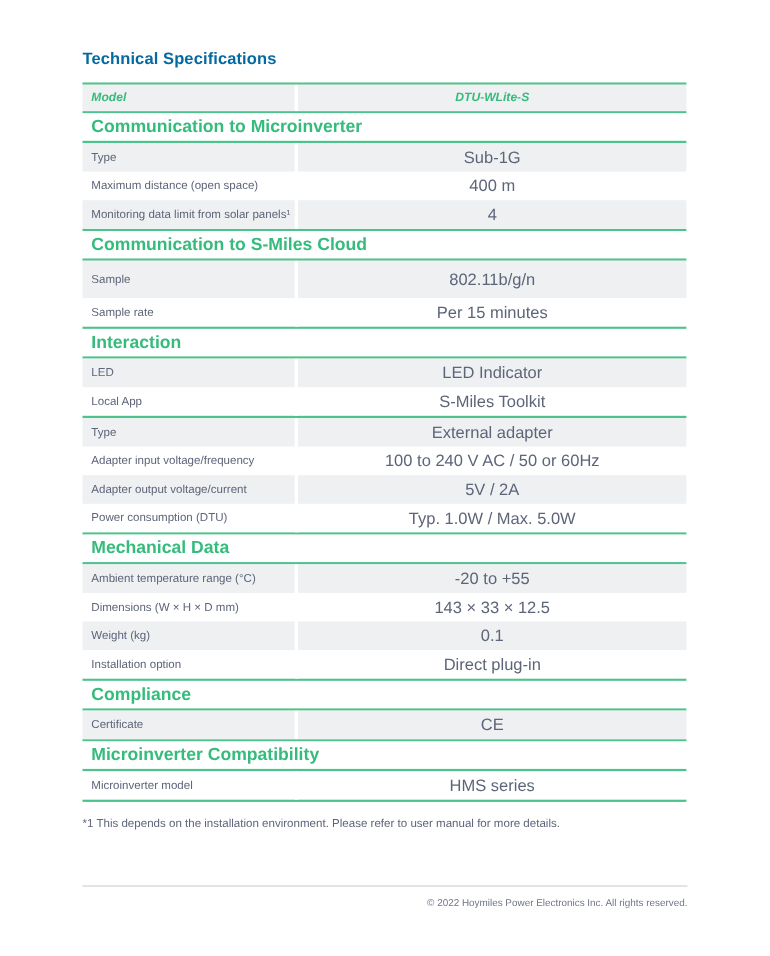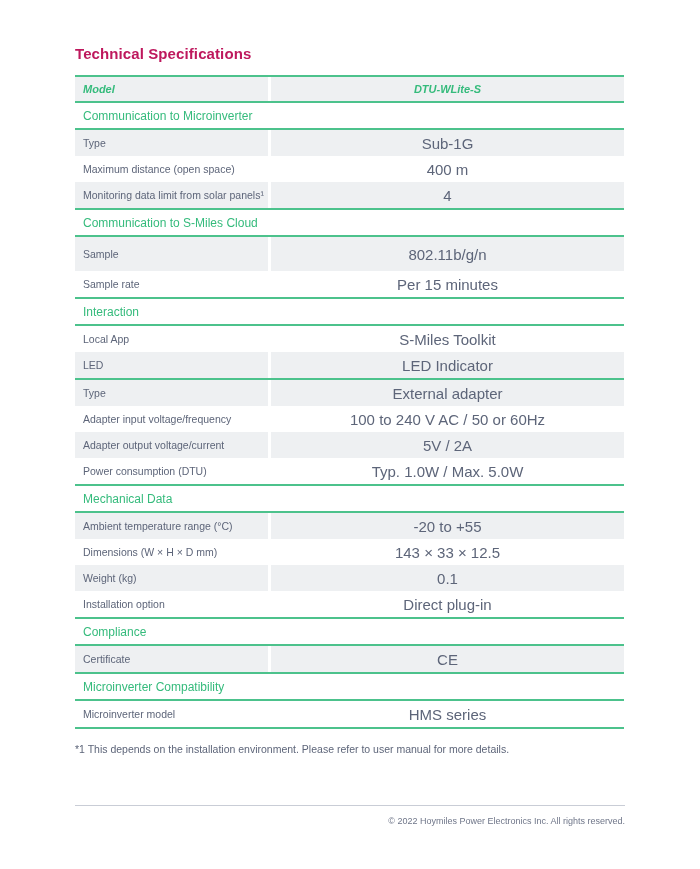--- a/index.html
+++ b/index.html
@@ -12,21 +12,21 @@
     overflow:hidden;
   }
   .content {
     position:absolute;
     left:75px; top:45px;
     width:549px;
   }
   .doc-title {
     font-size:15px;
     font-weight:700;
-    color:#be185d;
+    color:#0369a1;
     letter-spacing:0.1px;
   }
   .spec-table {
     margin-top:13px;
     border-top:2px solid #4cc28c;
     width:100%;
   }
   .trow { display:flex; width:100%; }
   .cell-left {
     width:193px;
@@ -51,22 +51,22 @@
     border-bottom:2px solid #4cc28c;
     font-style:italic;
   }
   .header-row .cell-left,
   .header-row .cell-right { background:#eef0f2; color:#35bb7c; font-weight:700; font-size:11px; }
   .section-title-row {
     height:27px;
     display:flex;
     align-items:center;
     padding-left:8px;
-    font-size:12px;
-    font-weight:400;
+    font-size:16px;
+    font-weight:700;
     color:#35bb7c;
     border-bottom:2px solid #4cc28c;
     background:#ffffff;
   }
   .section-rows { border-bottom:2px solid #4cc28c; }
   .data-row { height:26px; }
   .data-row.tall { height:34px; }
   .data-row.shaded .cell-left,
   .data-row.shaded .cell-right { background:#eef0f2; }
   .footnote {
@@ -132,29 +132,29 @@
               <div class="cell-right">802.11b/g/n</div>
             </div>
             <div class="trow data-row">
               <div class="cell-left">Sample rate</div>
               <div class="cell-gap"></div>
               <div class="cell-right">Per 15 minutes</div>
             </div>
           </div>
           <div class="section-title-row">Interaction</div>
           <div class="section-rows">
+            <div class="trow data-row shaded">
+              <div class="cell-left">LED</div>
+              <div class="cell-gap"></div>
+              <div class="cell-right">LED Indicator</div>
+            </div>
             <div class="trow data-row">
               <div class="cell-left">Local App</div>
               <div class="cell-gap"></div>
               <div class="cell-right">S-Miles Toolkit</div>
-            </div>
-            <div class="trow data-row shaded">
-              <div class="cell-left">LED</div>
-              <div class="cell-gap"></div>
-              <div class="cell-right">LED Indicator</div>
             </div>
           </div>
           <div class="section-rows">
             <div class="trow data-row shaded">
               <div class="cell-left">Type</div>
               <div class="cell-gap"></div>
               <div class="cell-right">External adapter</div>
             </div>
             <div class="trow data-row">
               <div class="cell-left">Adapter input voltage/frequency</div>

